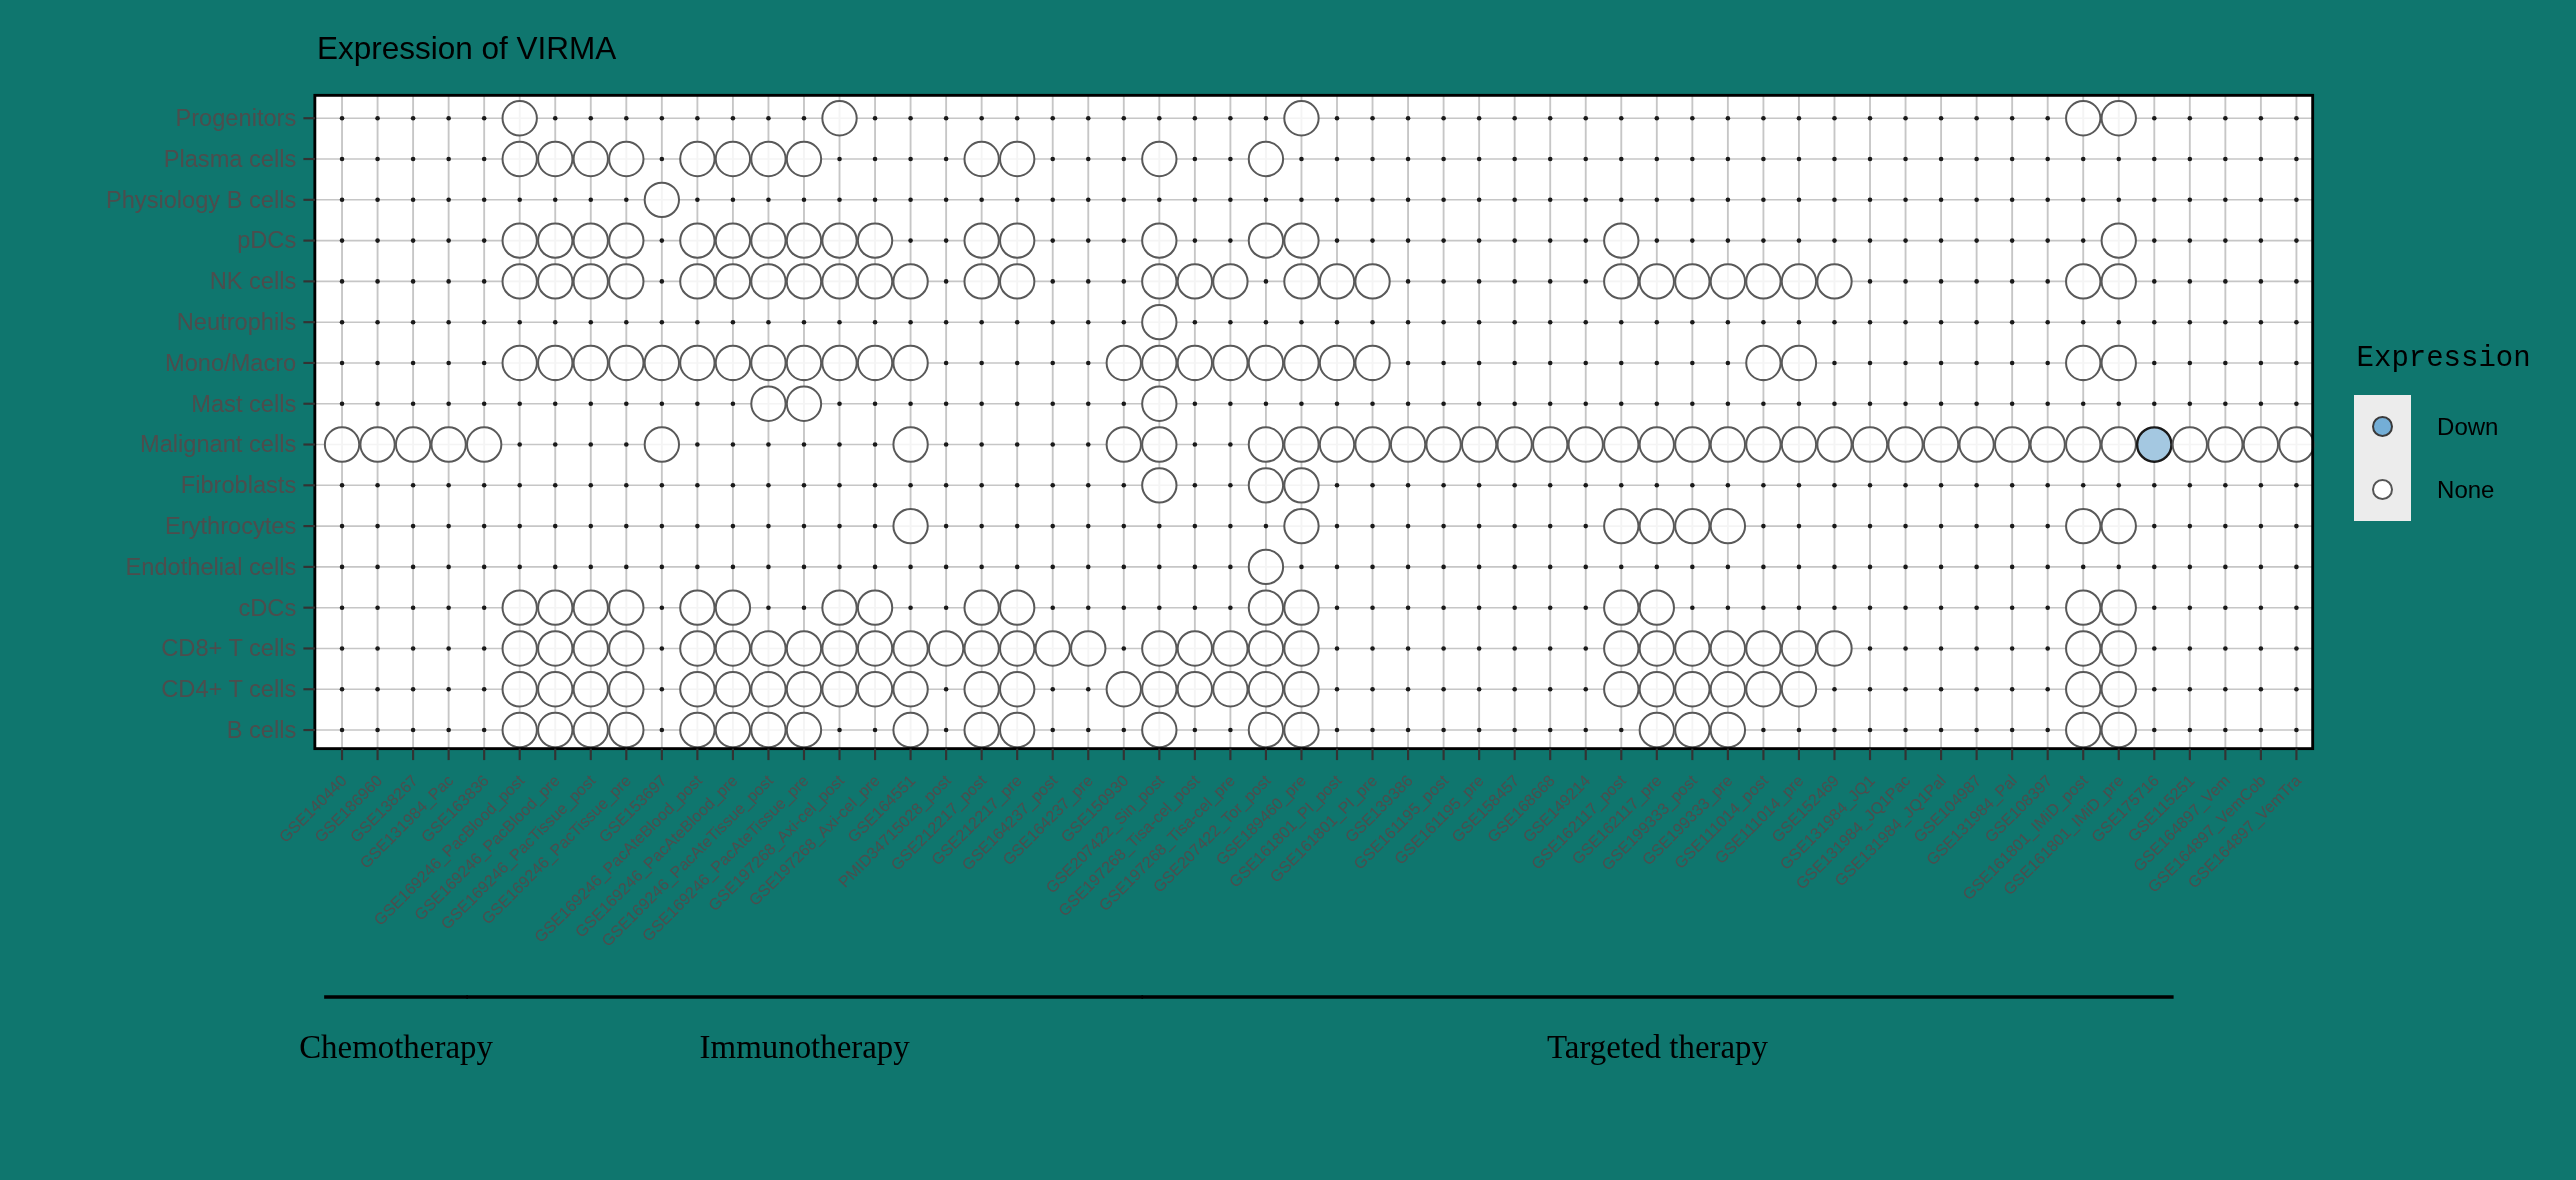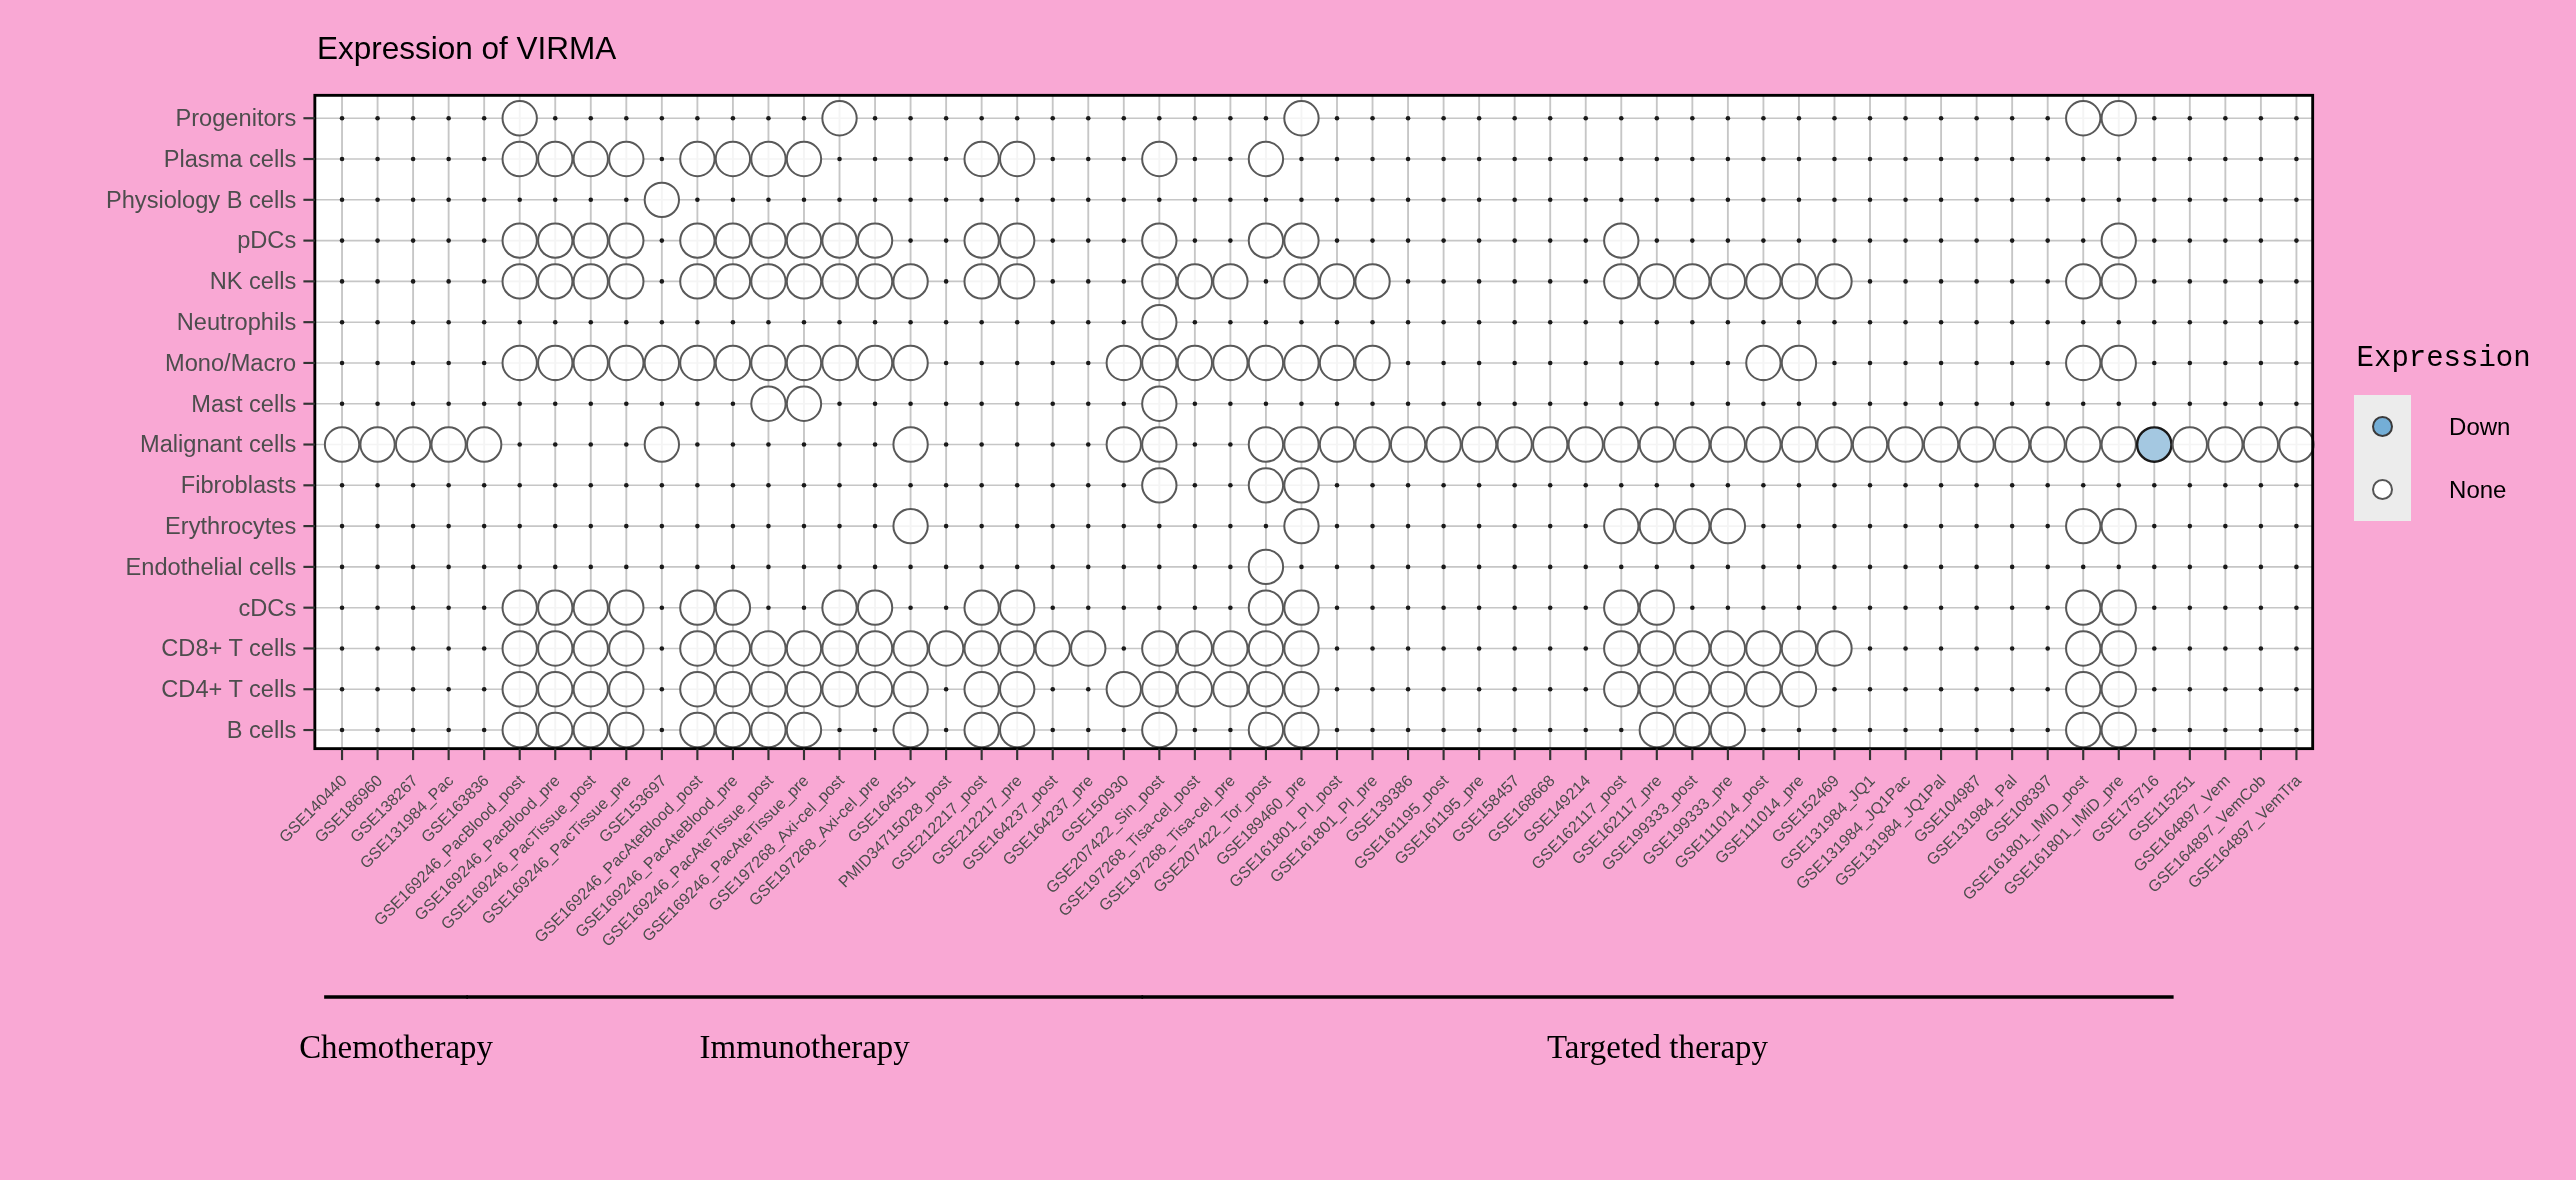--- a/index.html
+++ b/index.html
@@ -1,29 +1,29 @@
 <!DOCTYPE html>
 <html style="font-size:11.4px"><head>
 <meta charset="utf-8">
 <style>
   html,body{margin:0;padding:0;background:#ffffff;}
-  .stage{position:relative;width:2576px;height:1181px;background:#f9a8d4;overflow:hidden;
+  .stage{position:relative;width:2576px;height:1181px;background:#0f766e;overflow:hidden;
          font-family:"Liberation Sans", sans-serif;}
   .chart-title{position:absolute;left:317px;top:30px;font-size:31.5px;color:#000000;
                font-family:"Liberation Sans", sans-serif;}
   #plot{position:absolute;left:0;top:0;}
   .legend{position:absolute;left:2348px;top:342px;width:222px;}
   .legend-title{font-size:29px;color:#000;margin:0 0 20px 8.6px;font-family:Liberation Mono, monospace;}
   .legend-keys{position:relative;}
   .key-bg{position:absolute;left:5.7px;top:0;width:57px;height:126px;background:#ececec;}
   .legend-item{position:relative;height:63px;display:flex;align-items:center;}
   .key-dot{width:21.5px;height:21.5px;border-radius:50%;margin-left:23.6px;box-sizing:border-box;}
   .key-dot.down{background:#74aed6;border:2.9px solid #3a3a3a;}
   .key-dot.none{background:#ffffff;border:2.9px solid #555555;}
-  .legend-label{font-size:24px;color:#000;margin-left:56px;}
+  .legend-label{font-size:24px;color:#000;margin-left:44px;}
 </style>
 </head>
 <body>
 
 <div class="stage">
   <div class="chart-title">Expression of VIRMA</div>
 
   <svg id="plot" width="2576" height="1181" viewBox="0 0 3600 1650">
       <rect x="440" y="133" width="2792" height="913" fill="#ffffff"></rect>
       <line x1="478" y1="133" x2="478" y2="1046" stroke="#c6c6c6" stroke-width="2.6"></line>

